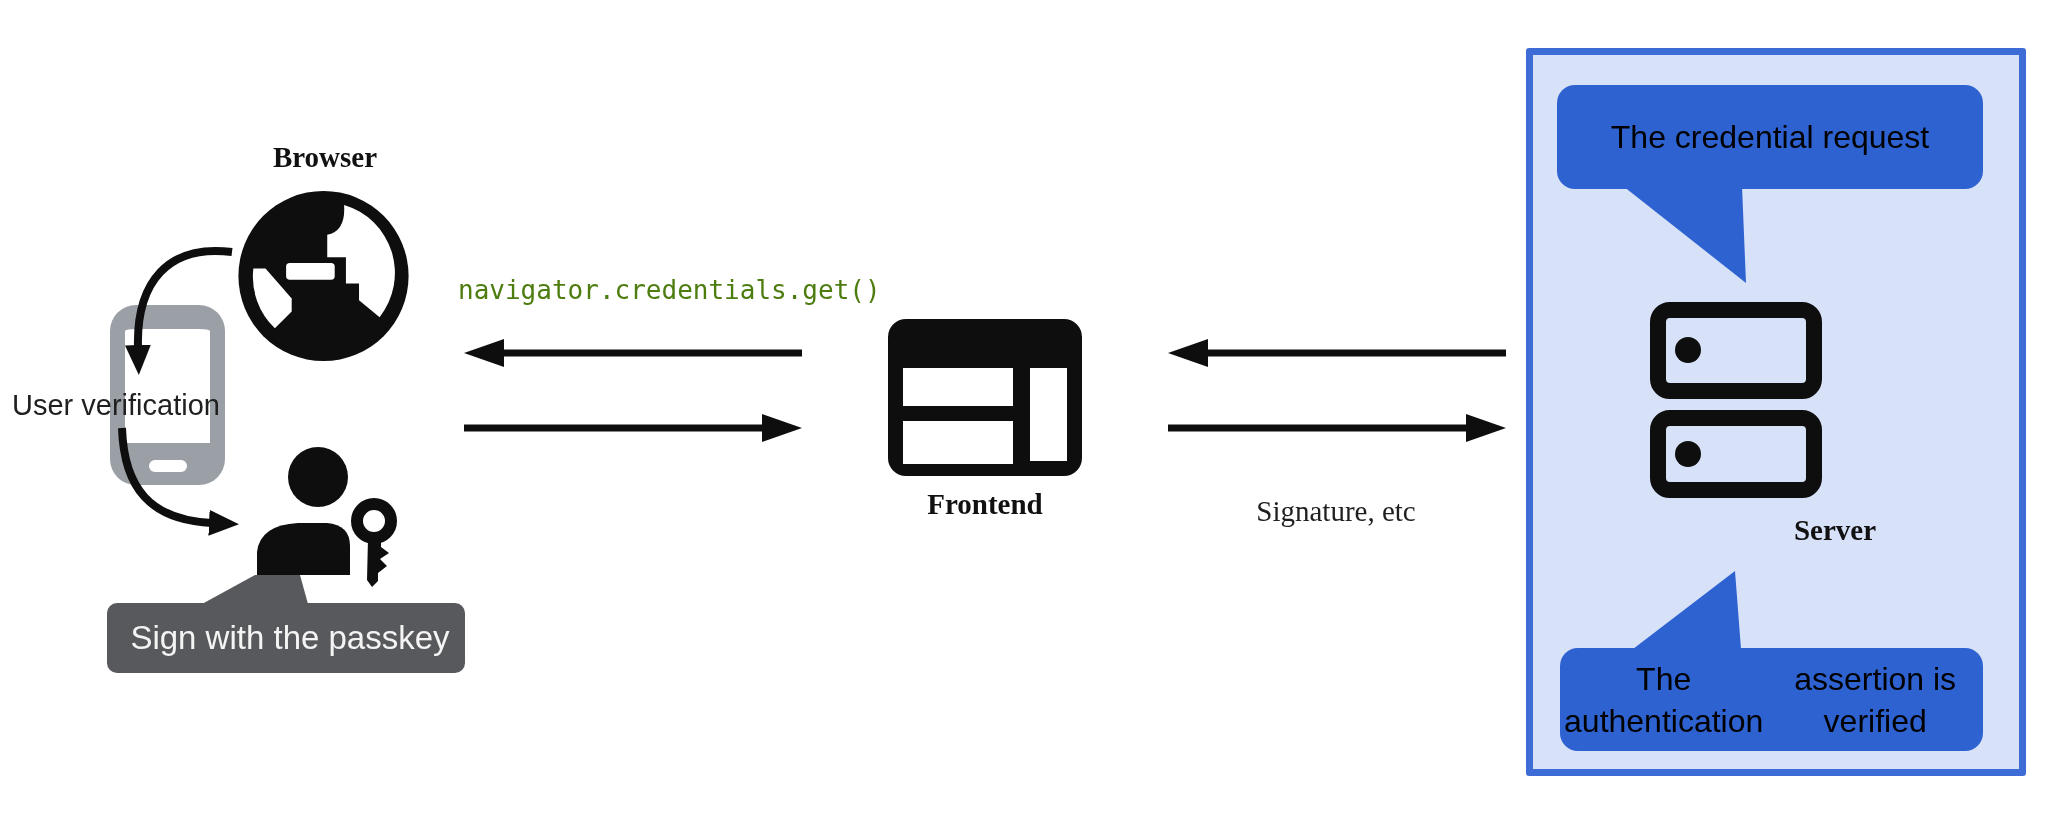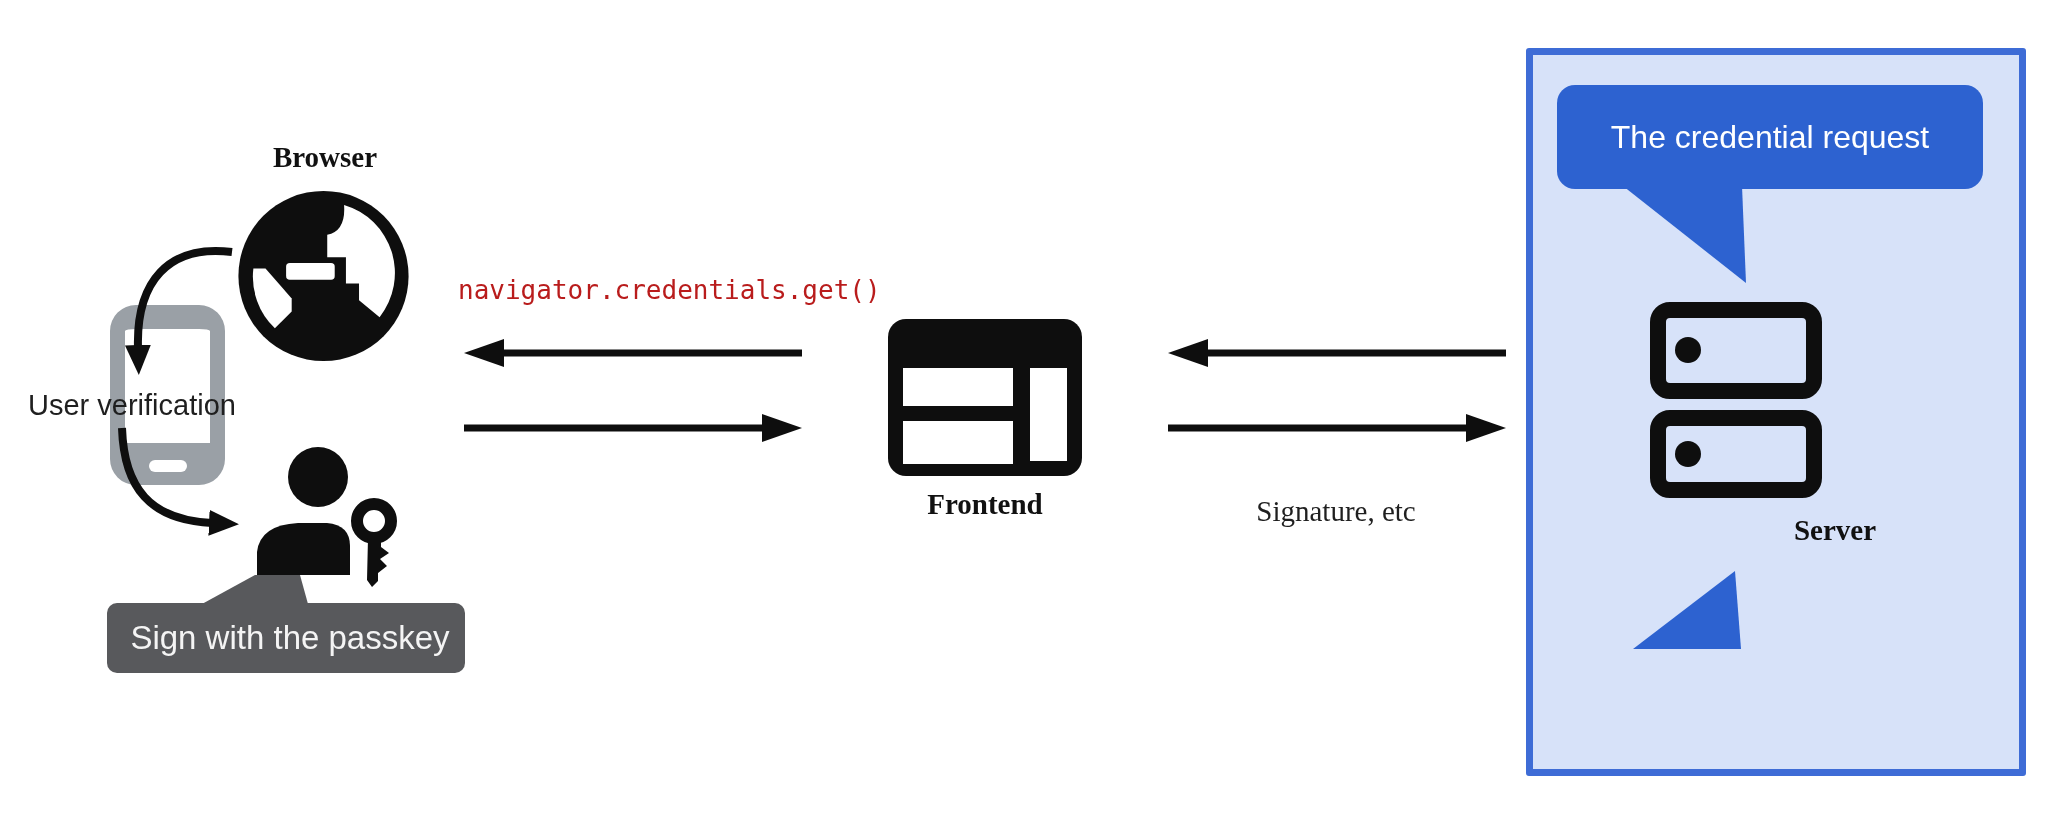--- a/index.html
+++ b/index.html
@@ -12,39 +12,39 @@
   }
   html,body{margin:0;padding:0;background:#fff;}
   .canvas{
     position:relative;width:2046px;height:818px;background:#ffffff;overflow:hidden;
     font-family:"Liberation Sans", sans-serif;color:#1f1f1f;
   }
   .abs{position:absolute;}
   .lbl{font-size:29px;line-height:38px;color:#1f1f1f;}
   .lbl-bold{font-size:29px;font-weight:bold;color:#111;}
   .center{text-align:center;font-family:Liberation Serif, serif;}
-  .mono{font-family:"DejaVu Sans Mono", monospace;font-size:26px;color:#b91c1c;white-space:nowrap;}
+  .mono{font-family:"DejaVu Sans Mono", monospace;font-size:26px;color:#4d7c0f;white-space:nowrap;}
   
   .phone{
     box-sizing:border-box;width:115px;height:180px;border:15px solid var(--phone-gray);
     border-top-width:24px;border-bottom-width:42px;border-radius:26px;background:#fff;
   }
   .phone .homebar{position:absolute;left:50%;transform:translateX(-50%);bottom:-29px;width:38px;height:12px;border-radius:6px;background:#fff;}
   
   .tooltip{
     box-sizing:border-box;width:358px;height:70px;border-radius:10px;background:var(--tooltip-bg);
     display:flex;align-items:center;justify-content:center;color:#f4f4f4;font-size:33px;padding-left:8px;
   }
   
   .panel{
     box-sizing:border-box;width:500px;height:728px;background:var(--panel-bg);
     border:7px solid var(--panel-border);border-radius:3px;
   }
   .bubble{
-    box-sizing:border-box;border-radius:18px;background:var(--bubble);color:#ffffff;
+    box-sizing:border-box;border-radius:18px;background:var(--bubble);color:#000000;
     font-size:32px;line-height:42px;display:flex;flex-direction:row;align-items:center;justify-content:center;text-align:center;
   }
   .bubble span{display:block;}
   .twoline span{display:block;}
   svg{display:block;}
 </style>
 </head>
 <body>
 
 <div class="canvas">
@@ -65,21 +65,21 @@
     <path d="M42,198 C44,258 70,290 132,293" fill="none" stroke="#0e0e0e" stroke-width="8" marker-end="url(#ah)"></path>
   </svg>
 
   <svg class="abs" style="left:230px;top:180px;" width="187" height="192" viewBox="0 0 100 100">
     <circle cx="50" cy="50" r="45.5" fill="#0e0e0e"></circle>
     <path fill="#ffffff" d="M61,12 A38,38 0 0 1 80,72 L69,63 L69,54 L62,54 L62,40 L52,40 L52,28 Q62,26 61,12 Z"></path>
     <rect x="30" y="43" width="26" height="9" rx="2" fill="#ffffff"></rect>
     <path fill="#ffffff" d="M12.5,46 A38,38 0 0 0 24,78 L33,69 L33,62 L19,46 Z"></path>
   </svg>
 
-  <div class="abs lbl" style="left:28px;top:386px;white-space:nowrap;">User verification</div>
+  <div class="abs lbl" style="left:12px;top:386px;white-space:nowrap;">User verification</div>
 
   <svg class="abs" style="left:250px;top:440px;" width="160" height="150" viewBox="0 0 160 150">
     <circle cx="68" cy="37" r="30" fill="#0e0e0e"></circle>
     <path d="M7,135 L7,112 Q10,85 48,83 L77,83 Q100,85 100,106 L100,135 Z" fill="#0e0e0e"></path>
     <circle cx="124" cy="81" r="17" fill="none" stroke="#0e0e0e" stroke-width="12"></circle>
     <path d="M118,98 L131,98 L131,107 L139,113 L130,119 L137,126 L128,133 L128,141 L122,147 L117,140 Z" fill="#0e0e0e"></path>
   </svg>
 
   <svg class="abs" style="left:107px;top:575px;" width="358" height="29" viewBox="0 0 358 29">
     <polygon points="95,29 148,0 193,0 201,29" fill="#58595c"></polygon>
@@ -135,14 +135,18 @@
     <rect x="8" y="8" width="156" height="81" rx="12" fill="none" stroke="#0e0e0e" stroke-width="16"></rect>
     <circle cx="38" cy="48" r="13" fill="#0e0e0e"></circle>
     <rect x="8" y="116" width="156" height="72" rx="12" fill="none" stroke="#0e0e0e" stroke-width="16"></rect>
     <circle cx="38" cy="152" r="13" fill="#0e0e0e"></circle>
   </svg>
   <div class="abs lbl-bold center" style="left:1735px;top:514px;width:200px;">Server</div>
 
   <svg class="abs" style="left:1630px;top:571px;" width="120" height="78" viewBox="0 0 120 78">
     <polygon points="105,0 3,78 111,78" fill="#2d62d0"></polygon>
   </svg>
+  <div class="abs bubble" style="left:1560px;top:648px;width:423px;height:103px;">
+    <span>The authentication</span>
+    <span>assertion is verified</span>
+  </div>
 
 </div>
 
 </body></html>

